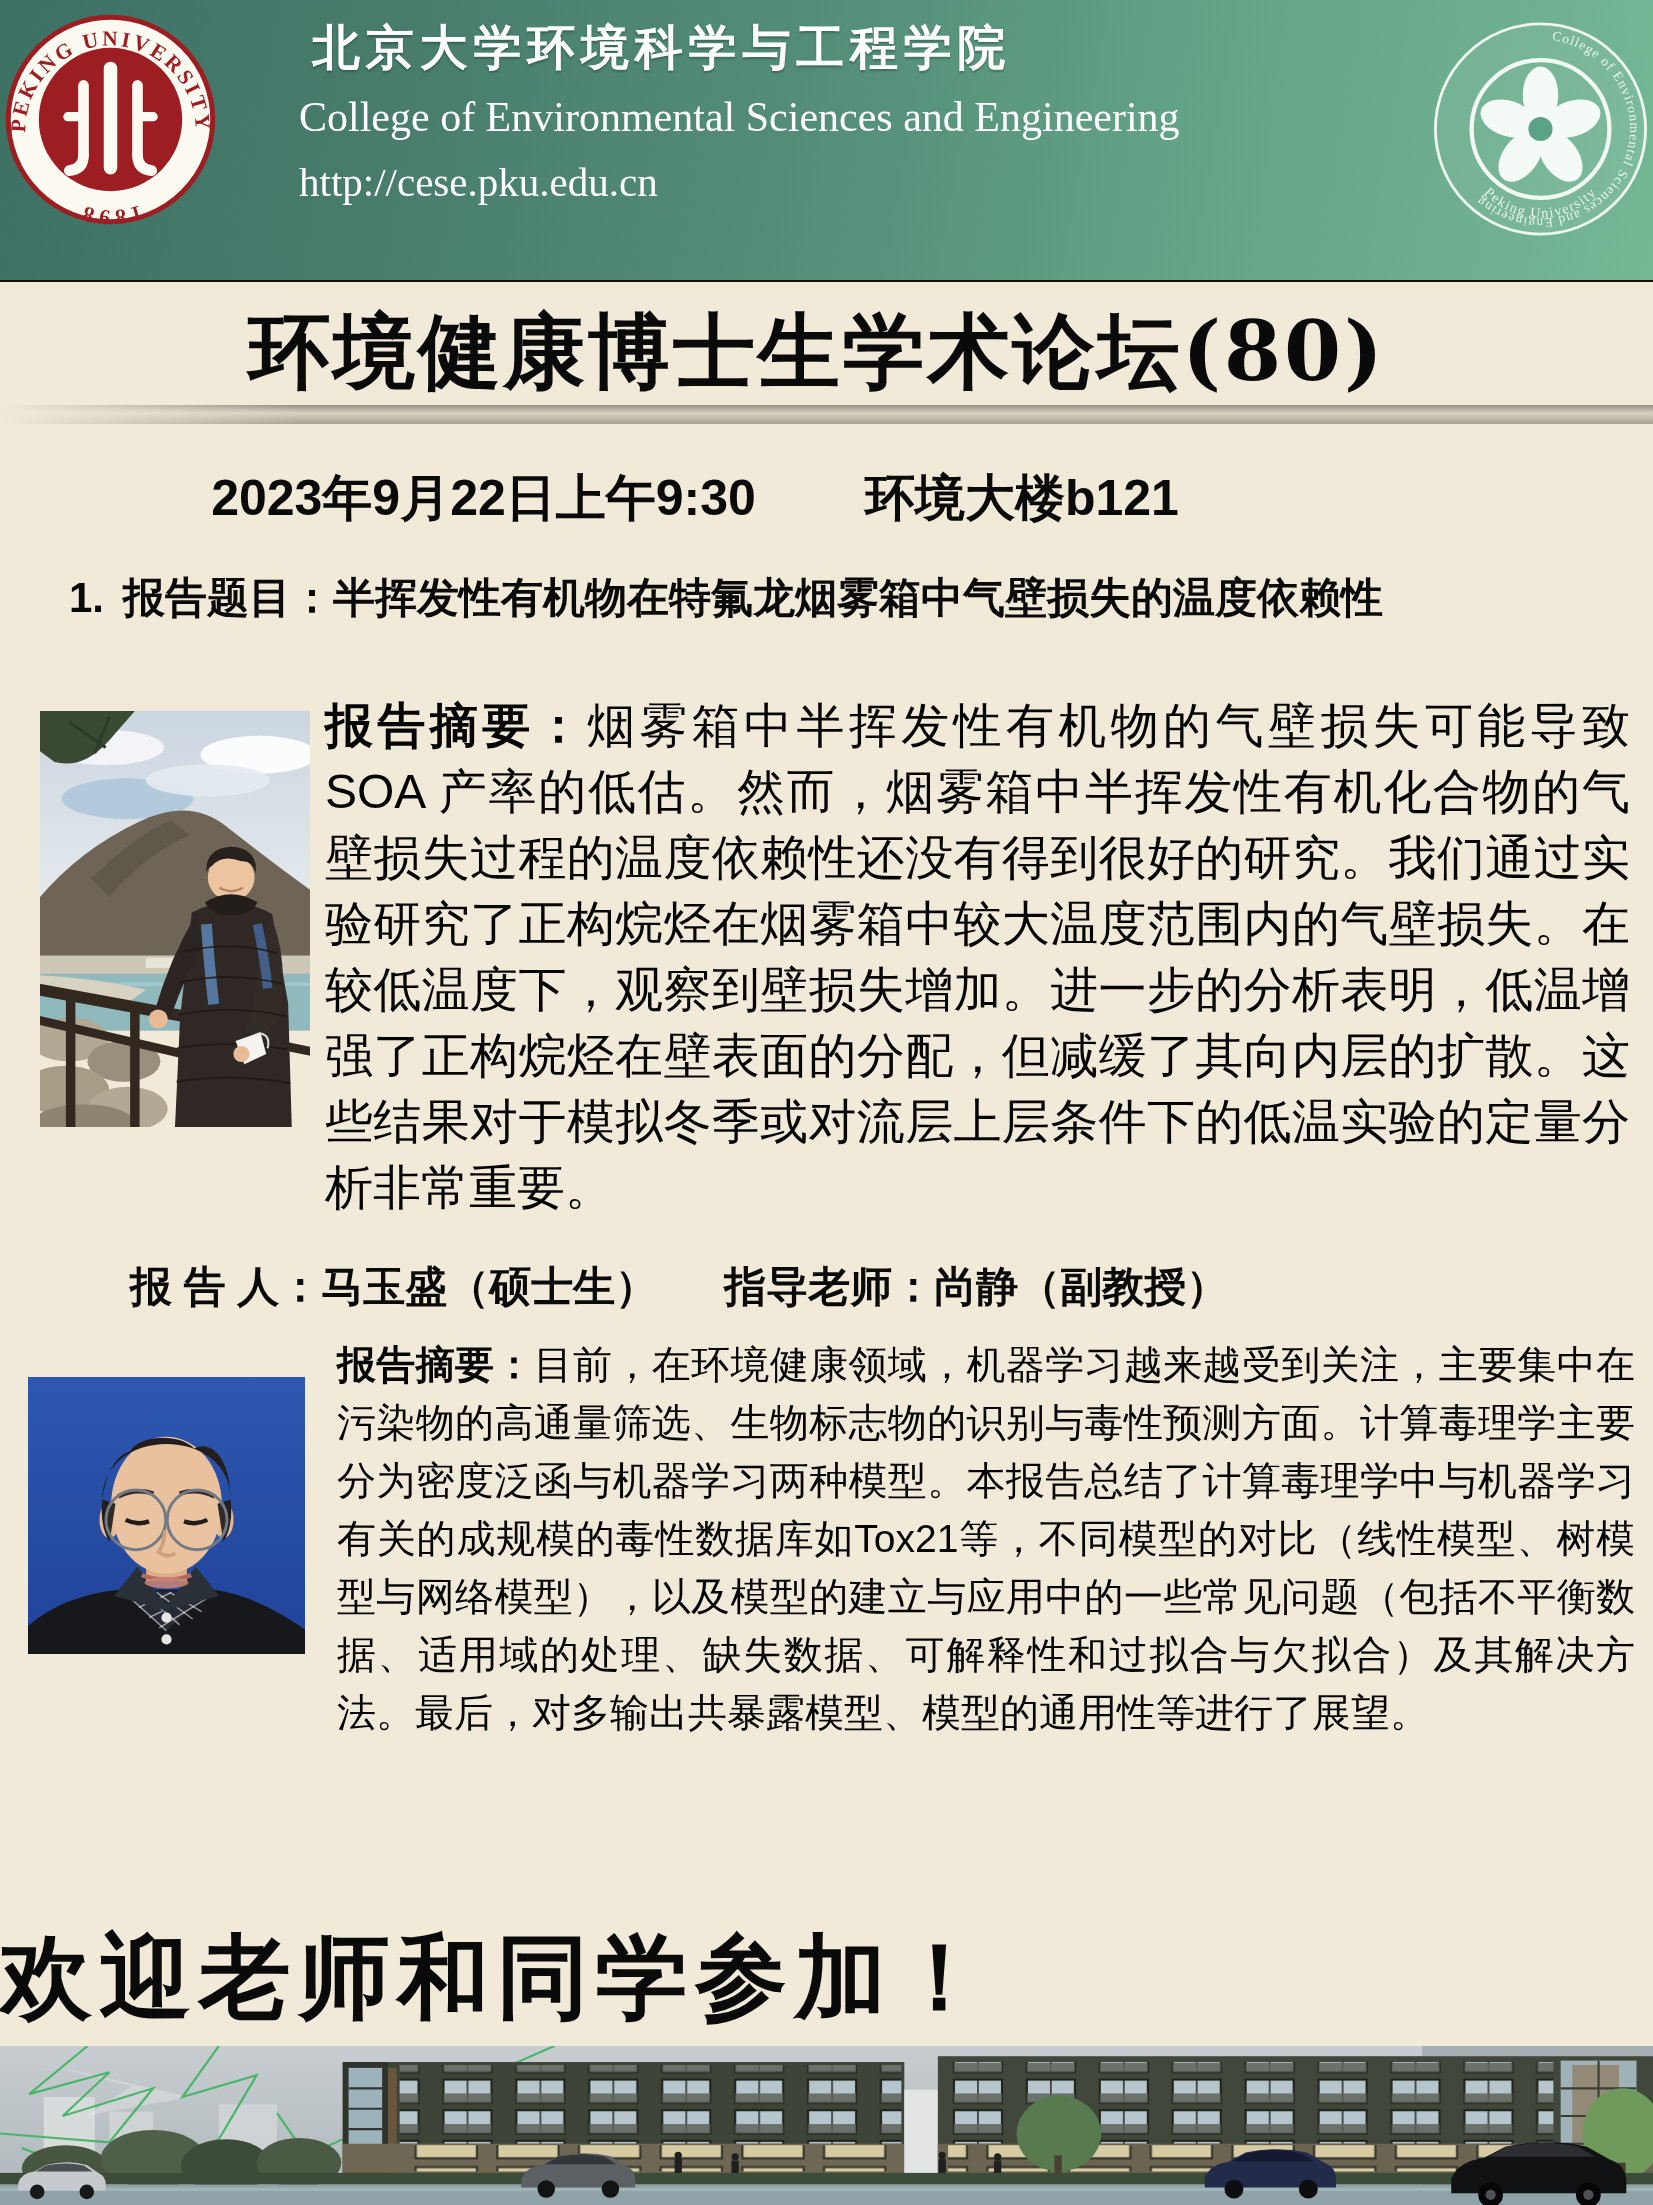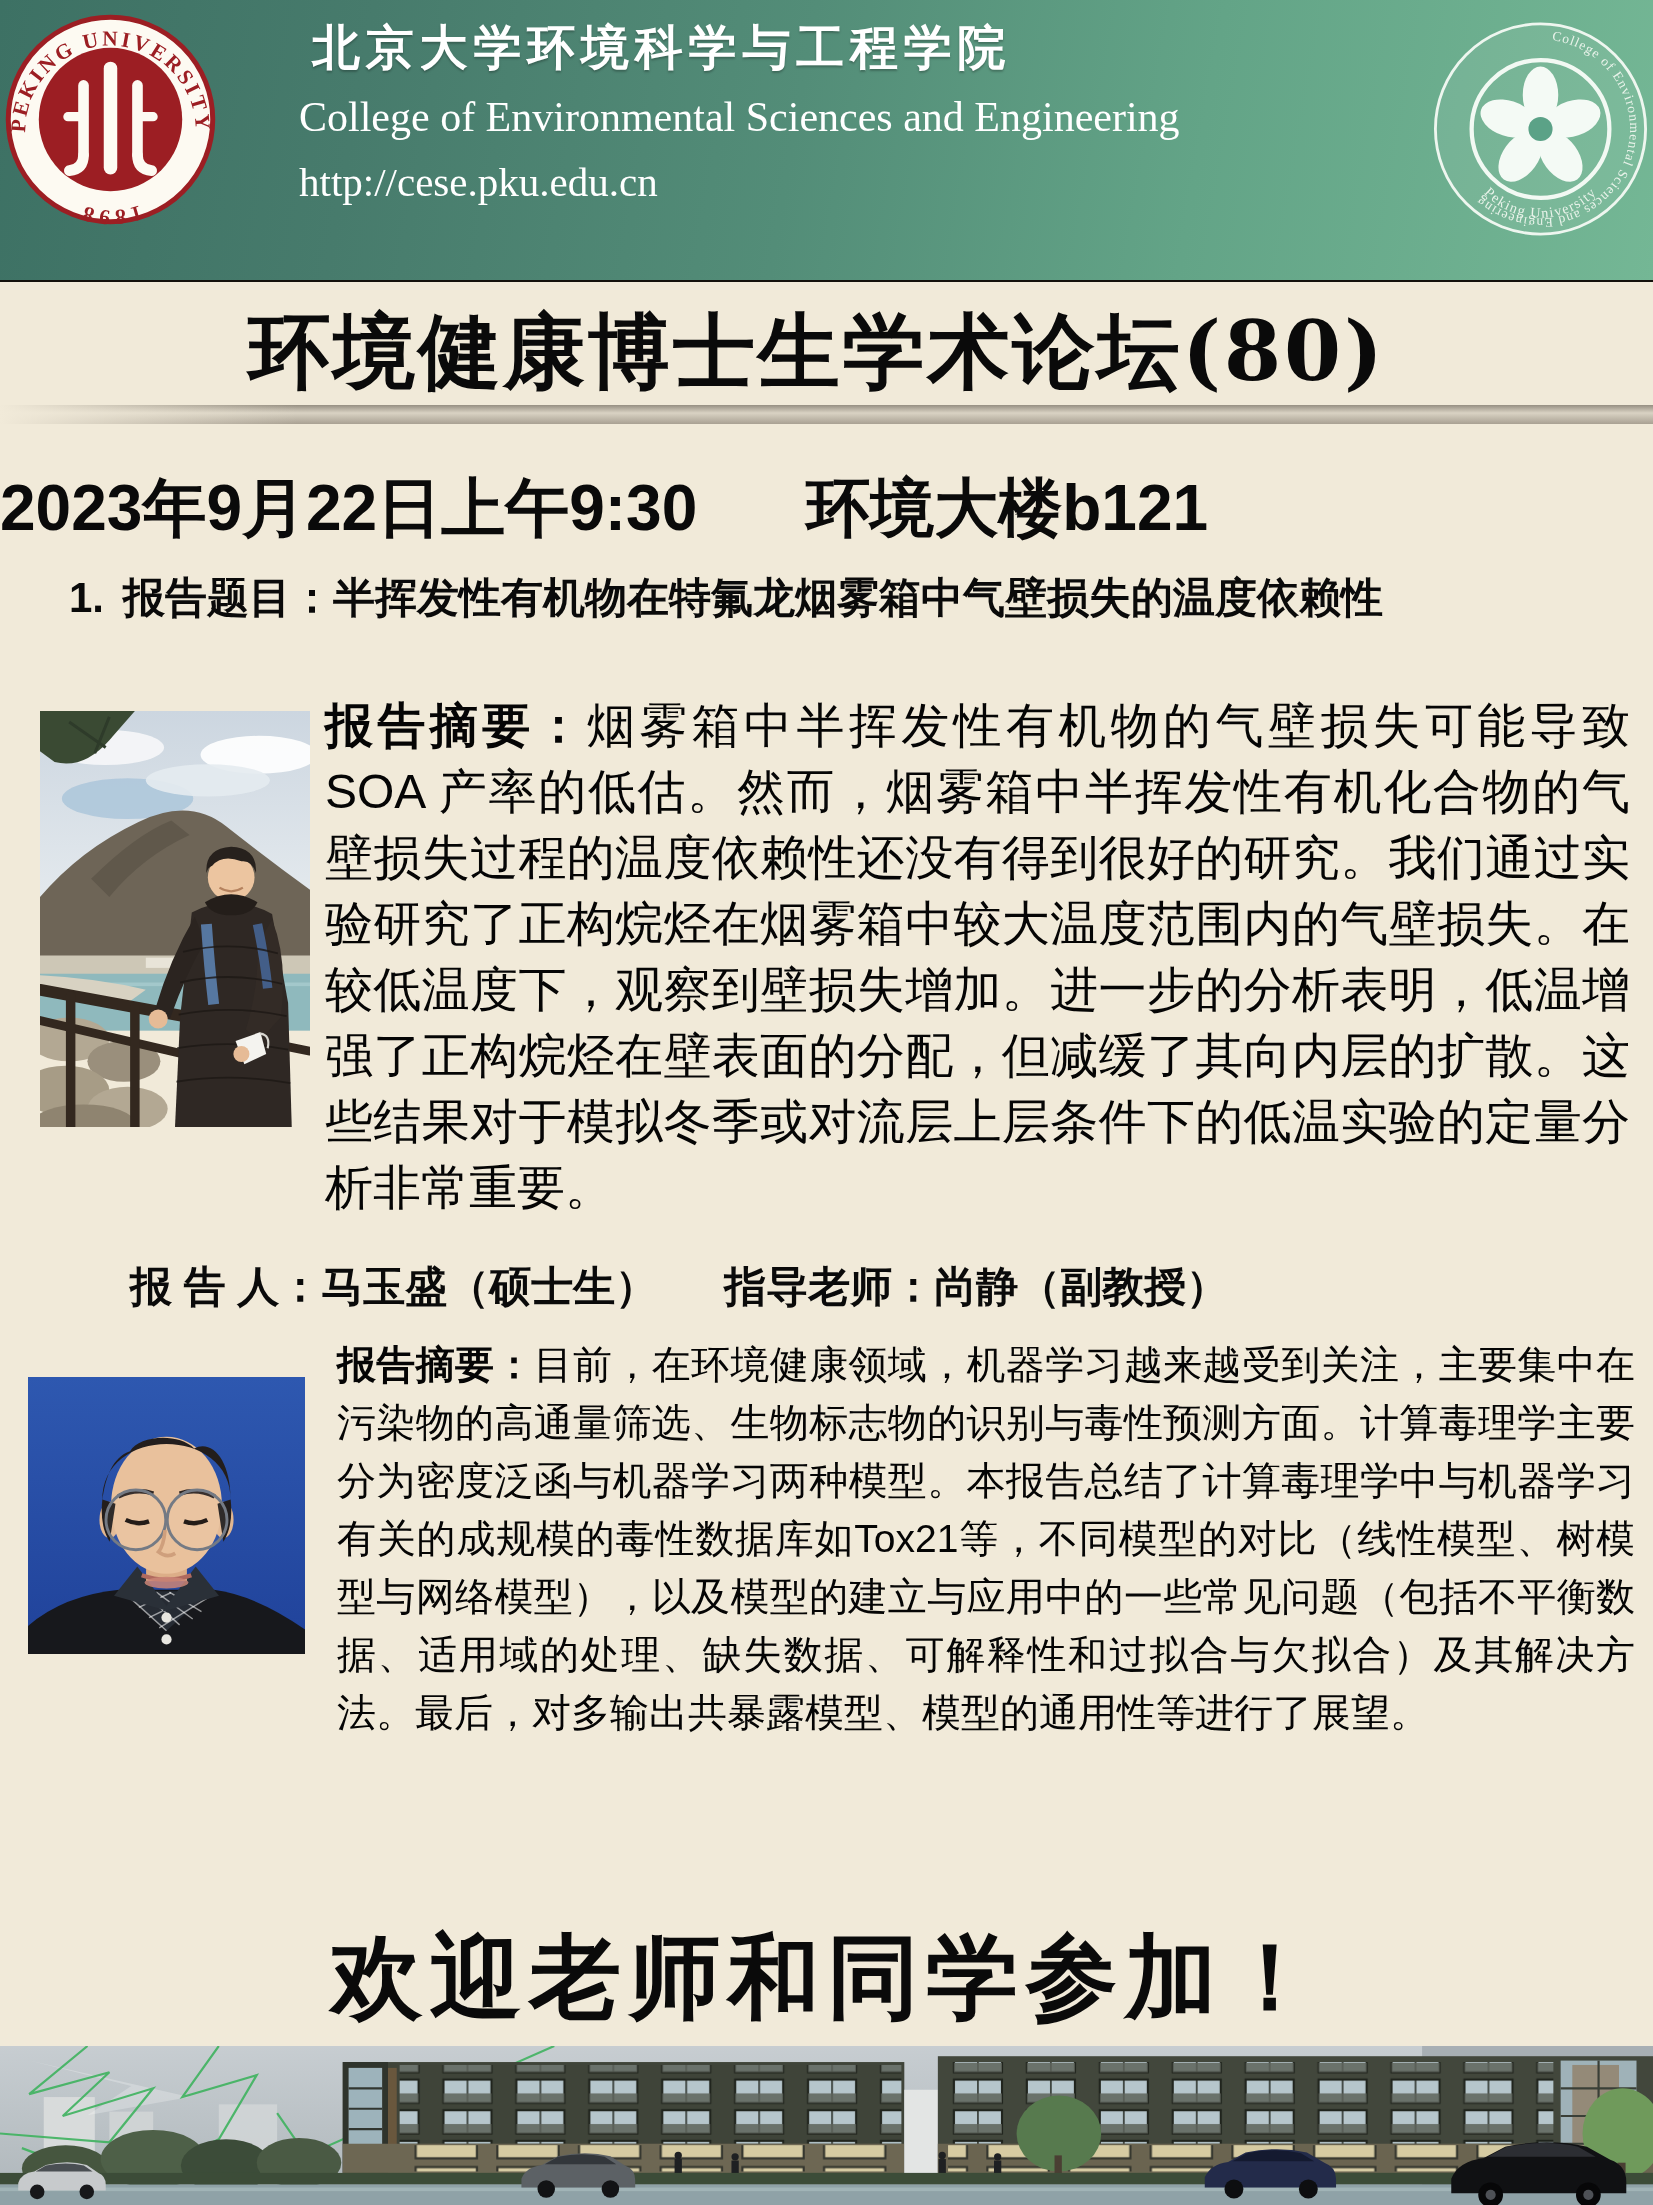--- a/index.html
+++ b/index.html
@@ -17,43 +17,43 @@
   .h-url{position:absolute;left:0;top:158px;font-family:"Liberation Serif",serif;font-size:41px;}
   .pku-seal{position:absolute;left:3.6px;top:13px;width:213px;height:213px;}
   .college-seal{position:absolute;right:7.3px;top:14.6px;width:213px;height:228px;}
 
   
   .forum-title{position:absolute;left:0;top:298px;width:1634px;text-align:center;
                font-family:"DejaVu Serif",serif;font-weight:700;font-size:82px;letter-spacing:2.9px;}
   .divider{position:absolute;left:0;top:405px;width:1654px;height:19px;
            background:linear-gradient(90deg,#f1ead9 0%,rgba(241,234,217,0) 18%),
                       linear-gradient(180deg,#968f82 0%,#d9d2c3 42%,#a9a193 100%);}
-  .date-line{position:absolute;left:0;top:465px;width:1390px;text-align:left;
-             font-size:64px;font-weight:700;white-space:nowrap;}
+  .date-line{position:absolute;left:0;top:465px;width:1390px;text-align:center;
+             font-size:50px;font-weight:700;white-space:nowrap;}
   .date-gap{display:inline-block;width:109px;}
 
   
   .s-line{position:absolute;font-size:42px;font-weight:700;white-space:nowrap;}
   .idx{display:inline-block;margin-right:19px;}
   .gap1{display:inline-block;width:109px;}
   .gap2{display:inline-block;width:67px;}
 
   
   .abstract{position:absolute;text-align:justify;color:#050505;}
   .abstract b{font-weight:700;}
   .abstract1{left:325px;top:693px;width:1305px;font-size:48px;line-height:66px;}
   .abstract2{left:337px;top:1336px;width:1298px;font-size:39px;line-height:58px;}
 
   
   .photo1{position:absolute;left:40px;top:711px;width:270px;height:416px;}
   .photo2{position:absolute;left:28px;top:1377px;width:277px;height:277px;}
   .photo1 svg,.photo2 svg,.footer svg,.pku-seal svg,.college-seal svg{display:block;width:100%;height:100%;}
 
   
-  .closing{position:absolute;left:0;top:1916px;width:1654px;text-align:center;
+  .closing{position:absolute;left:0;top:1916px;width:1654px;
            font-family:"DejaVu Serif",serif;font-weight:700;font-size:92px;letter-spacing:7.3px;}
   .footer{position:absolute;left:0;top:2046px;width:1654px;height:159px;}
 </style>
 </head>
 <body>
 
 <div class="page">
 
   <div class="header">
 

